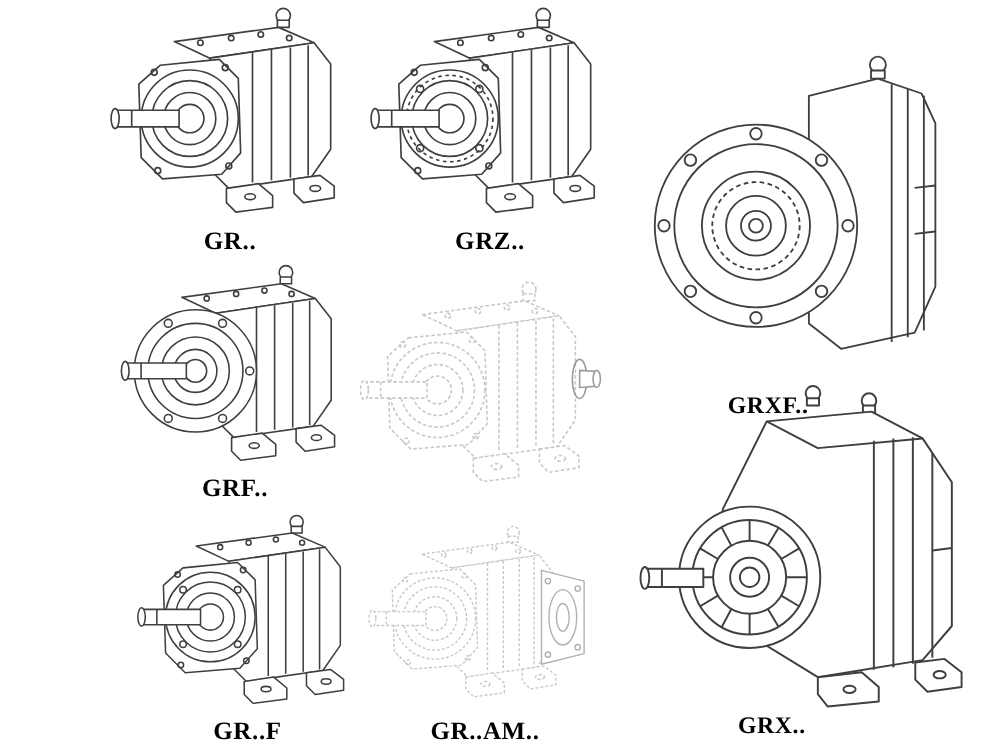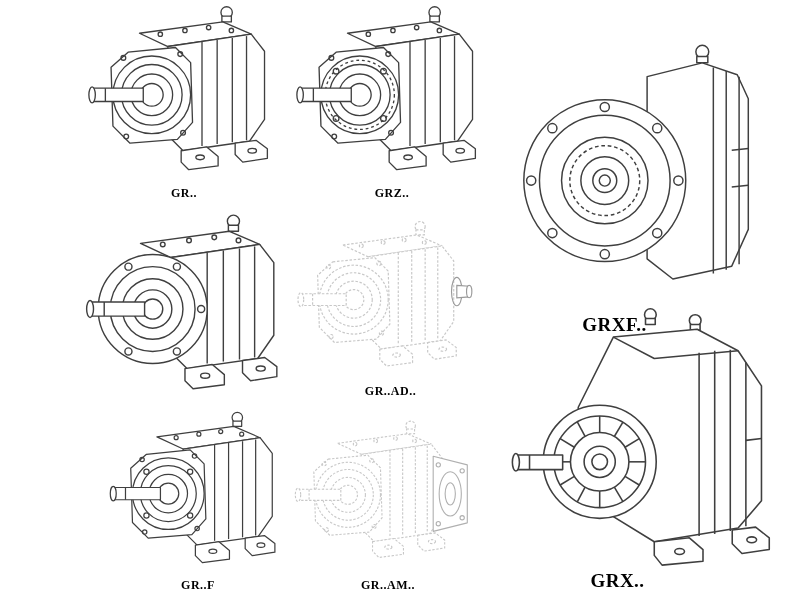--- a/index.html
+++ b/index.html
@@ -7,21 +7,21 @@
     width:800px;height:600px;position:relative;overflow:hidden;
     background:#ffffff;
     font-family:"Liberation Serif", serif;
   }
   .cell{
     position:absolute;display:flex;flex-direction:column;align-items:center;
   }
   .cell svg{flex:1 1 auto;width:100%;min-height:0;}
   .label{
     height:24px;line-height:22px;flex:0 0 auto;
-    font-weight:bold;font-size:12px;letter-spacing:.5px;color:#000;
+    font-weight:bold;font-size:20px;letter-spacing:.5px;color:#000;
     text-align:center;width:100%;
   }
   .label.big{font-size:19px;}
   .shift-left{transform:translateX(-28px);}
 </style>
 </head>
 <body>
 
 <svg width="0" height="0" style="position:absolute">
   <defs>
@@ -131,36 +131,36 @@
         <circle cx="70" cy="98" r="10" fill="none"></circle>
         <circle cx="118" cy="98" r="3.5" fill="none"></circle>
         <circle cx="94" cy="56" r="3.5" fill="none"></circle>
         <circle cx="46" cy="56" r="3.5" fill="none"></circle>
         <circle cx="22" cy="98" r="3.5" fill="none"></circle>
         <circle cx="46" cy="140" r="3.5" fill="none"></circle>
         <circle cx="94" cy="140" r="3.5" fill="none"></circle>
       </g>
       <use href="#r-shaft" xlink:href="#r-shaft" stroke="#3f3f3f" fill="#ffffff"></use>
     </svg>
+    <div class="label">GRF..</div>
   </div>
 
   <div class="cell" style="left:288px;top:212px;width:205px;height:192px;">
     <svg viewBox="0 0 210 190">
       <g transform="translate(-4,6) scale(0.95)">
         <use href="#r-body" xlink:href="#r-body" stroke="#c8c8c8" fill="#ffffff" stroke-dasharray="3 2"></use>
         <use href="#r-hub" xlink:href="#r-hub" stroke="#c8c8c8" fill="#ffffff" stroke-dasharray="3 2"></use>
         <use href="#r-shaft" xlink:href="#r-shaft" stroke="#c8c8c8" fill="#ffffff" stroke-dasharray="3 2"></use>
       </g>
       <g stroke="#9a9a9a" fill="#ffffff" stroke-width="1.3">
         <ellipse cx="180" cy="90" rx="6" ry="16" fill="none"></ellipse>
         <polygon points="180,83 194,84 194,96 180,97"></polygon>
         <ellipse cx="194" cy="90" rx="3" ry="7"></ellipse>
       </g>
     </svg>
-    <div class="label">GR..AD..</div>
   </div>
 
   <div class="cell" style="left:92px;top:408px;width:212px;height:190px;font-family:Liberation Serif, serif;">
     <svg viewBox="0 0 210 190">
       <use href="#r-body" xlink:href="#r-body" stroke="#3f3f3f" fill="#ffffff"></use>
       <use href="#r-hub" xlink:href="#r-hub" stroke="#3f3f3f" fill="#ffffff"></use>
       <g stroke="#3f3f3f" fill="none" stroke-width="1.4">
         <circle cx="46" cy="73" r="3"></circle>
         <circle cx="96" cy="73" r="3"></circle>
         <circle cx="96" cy="123" r="3"></circle>

